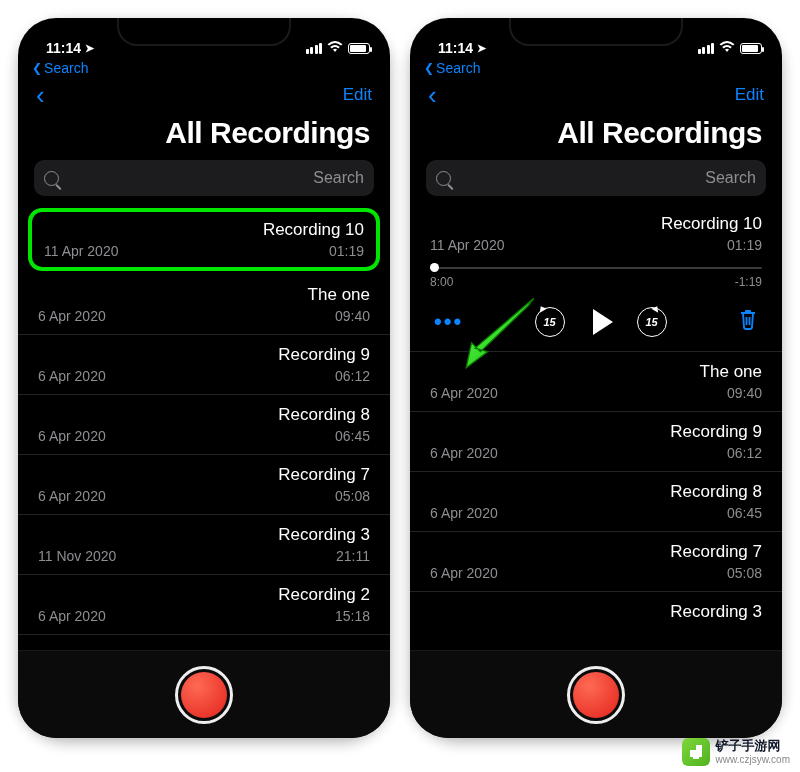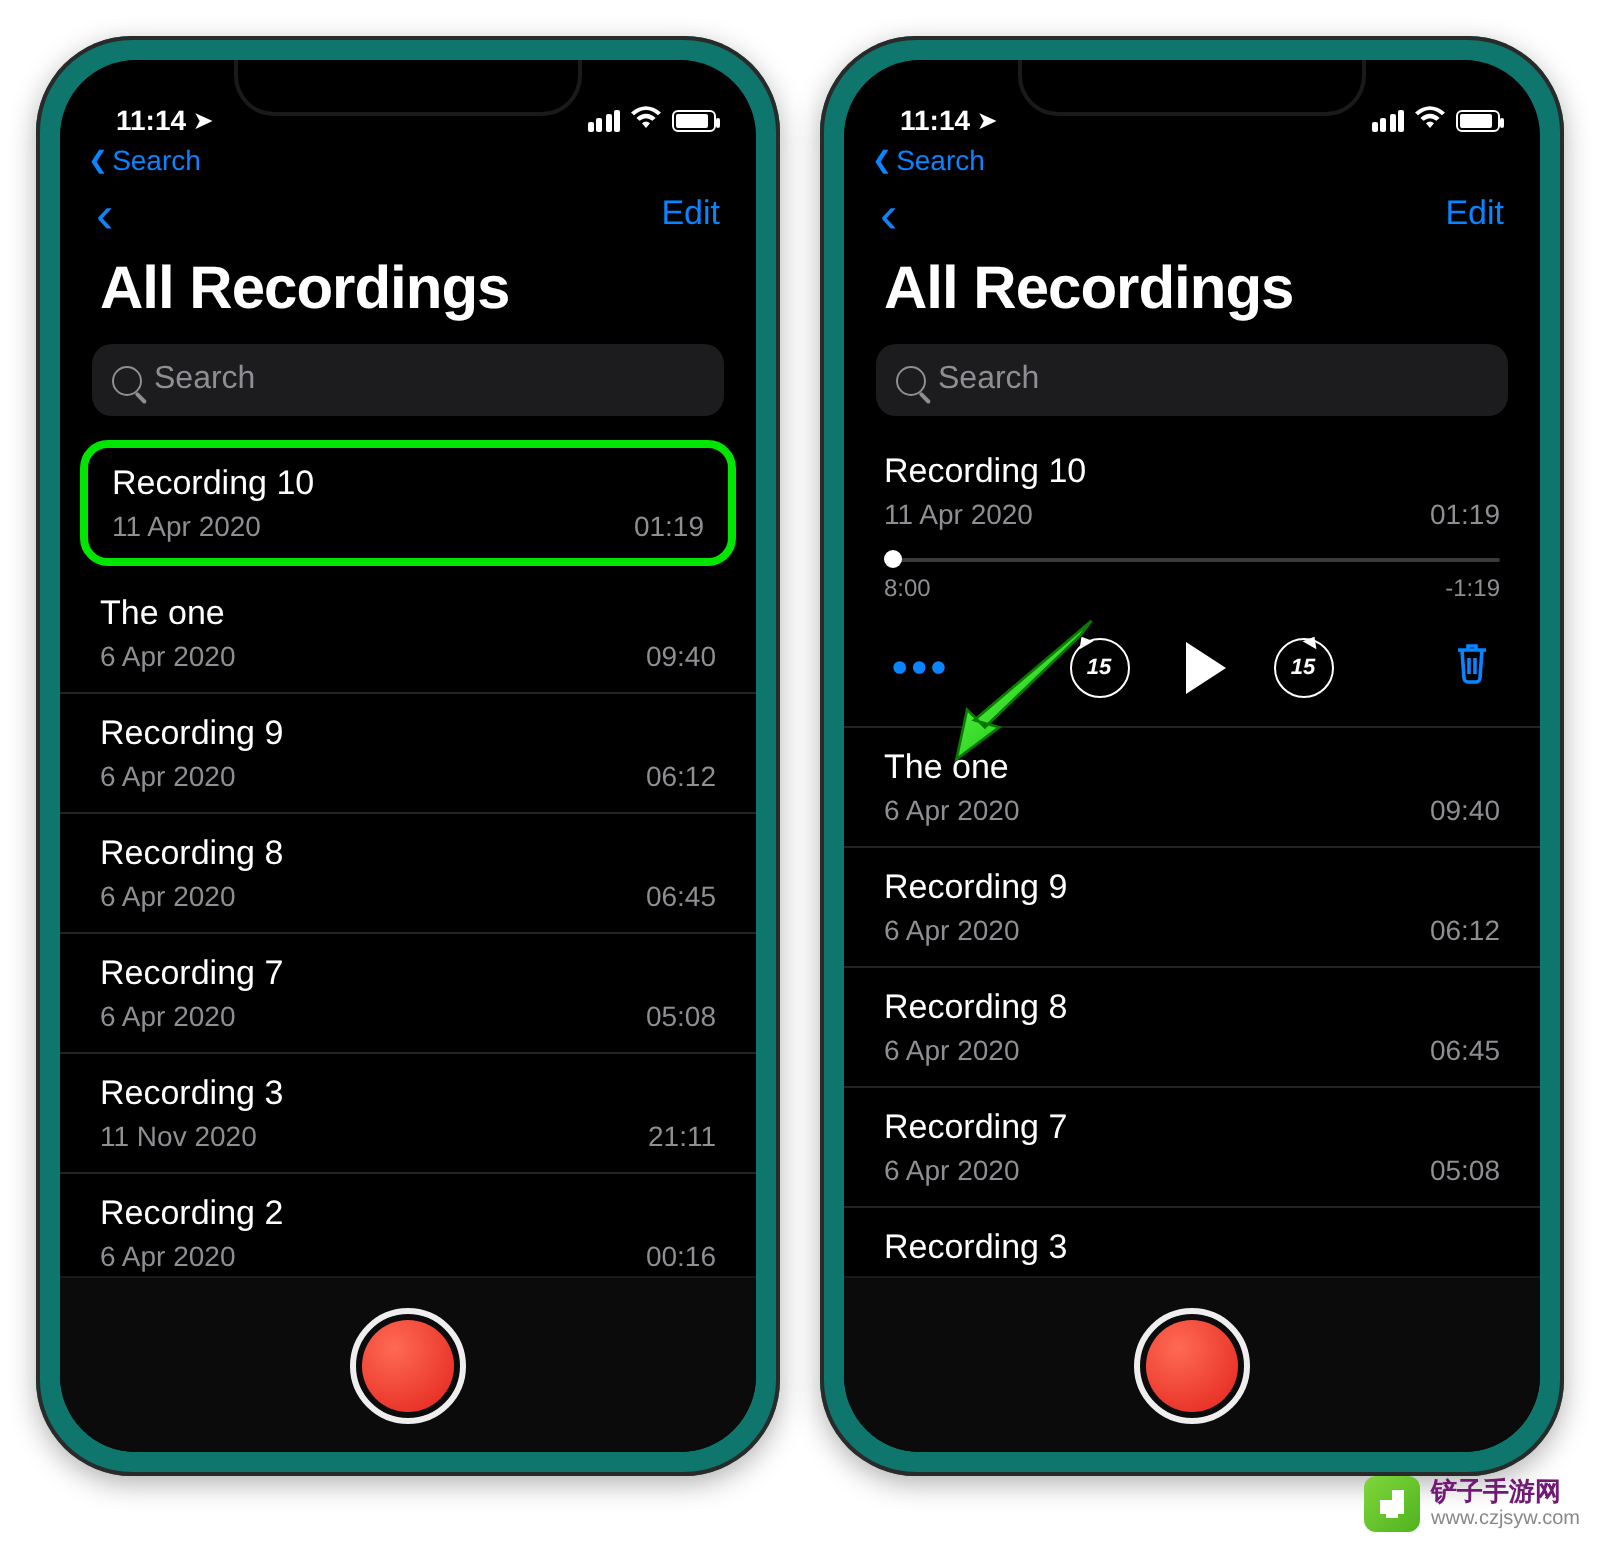--- a/index.html
+++ b/index.html
@@ -13,25 +13,26 @@
   }
   .phones-row {
     display: flex;
     justify-content: center;
     gap: 20px;
     padding-top: 18px;
   }
   .phone {
     width: 372px;
     height: 720px;
-    background: #0f766e;
+    background: #7dd3fc;
     border-radius: 48px;
-    padding: 12px;
+    padding: 0;
     position: relative;
     box-shadow: 0 0 0 2px #2a2a2a inset, 0 4px 14px rgba(0,0,0,.3);
+    text-align: right;
   }
   .screen {
     background: #000;
     width: 100%;
     height: 100%;
     border-radius: 38px;
     overflow: hidden;
     position: relative;
     color: #fff;
     display: flex;
@@ -195,21 +196,21 @@
     display:flex; align-items:center; gap:6px;
     font-size:13px;
   }
   .wm-icon {
     width:28px;height:28px;border-radius:6px;
     background:linear-gradient(135deg,#7fd63a,#4fb31f);
     display:flex;align-items:center;justify-content:center;
     color:#fff;font-weight:900;font-size:16px;
   }
   .wm-text { display:flex; flex-direction:column; line-height:1.1; }
-  .wm-text .t1{font-weight:700;color:#701a75;}
+  .wm-text .t1{font-weight:700;color:#0f172a;}
   .wm-text .t2{font-size:10px;color:#888;}
   .mag-icon{
     width:15px;height:15px;border:1.8px solid #8e8e93;border-radius:50%;
     position:relative;flex-shrink:0;
   }
   .mag-icon::after{content:"";position:absolute;width:7px;height:1.8px;background:#8e8e93;
     bottom:-3px;right:-4px;transform:rotate(45deg);border-radius:1px;}
   .chev-small{font-size:12px;}
 </style>
 </head>
@@ -301,21 +302,21 @@
           <div class="row-title">Recording 3</div>
           <div class="row-sub">
               <span>11 Nov 2020</span>
               <span>21:11</span>
             </div>
         </div>
         <div class="row">
           <div class="row-title">Recording 2</div>
           <div class="row-sub">
               <span>6 Apr 2020</span>
-              <span>00:16</span>
+              <span>15:18</span>
             </div>
         </div>
 
       </div>
 
       <div class="footer">
         <div class="rec-outer">
           <div class="rec-inner"></div>
         </div>
       </div>

